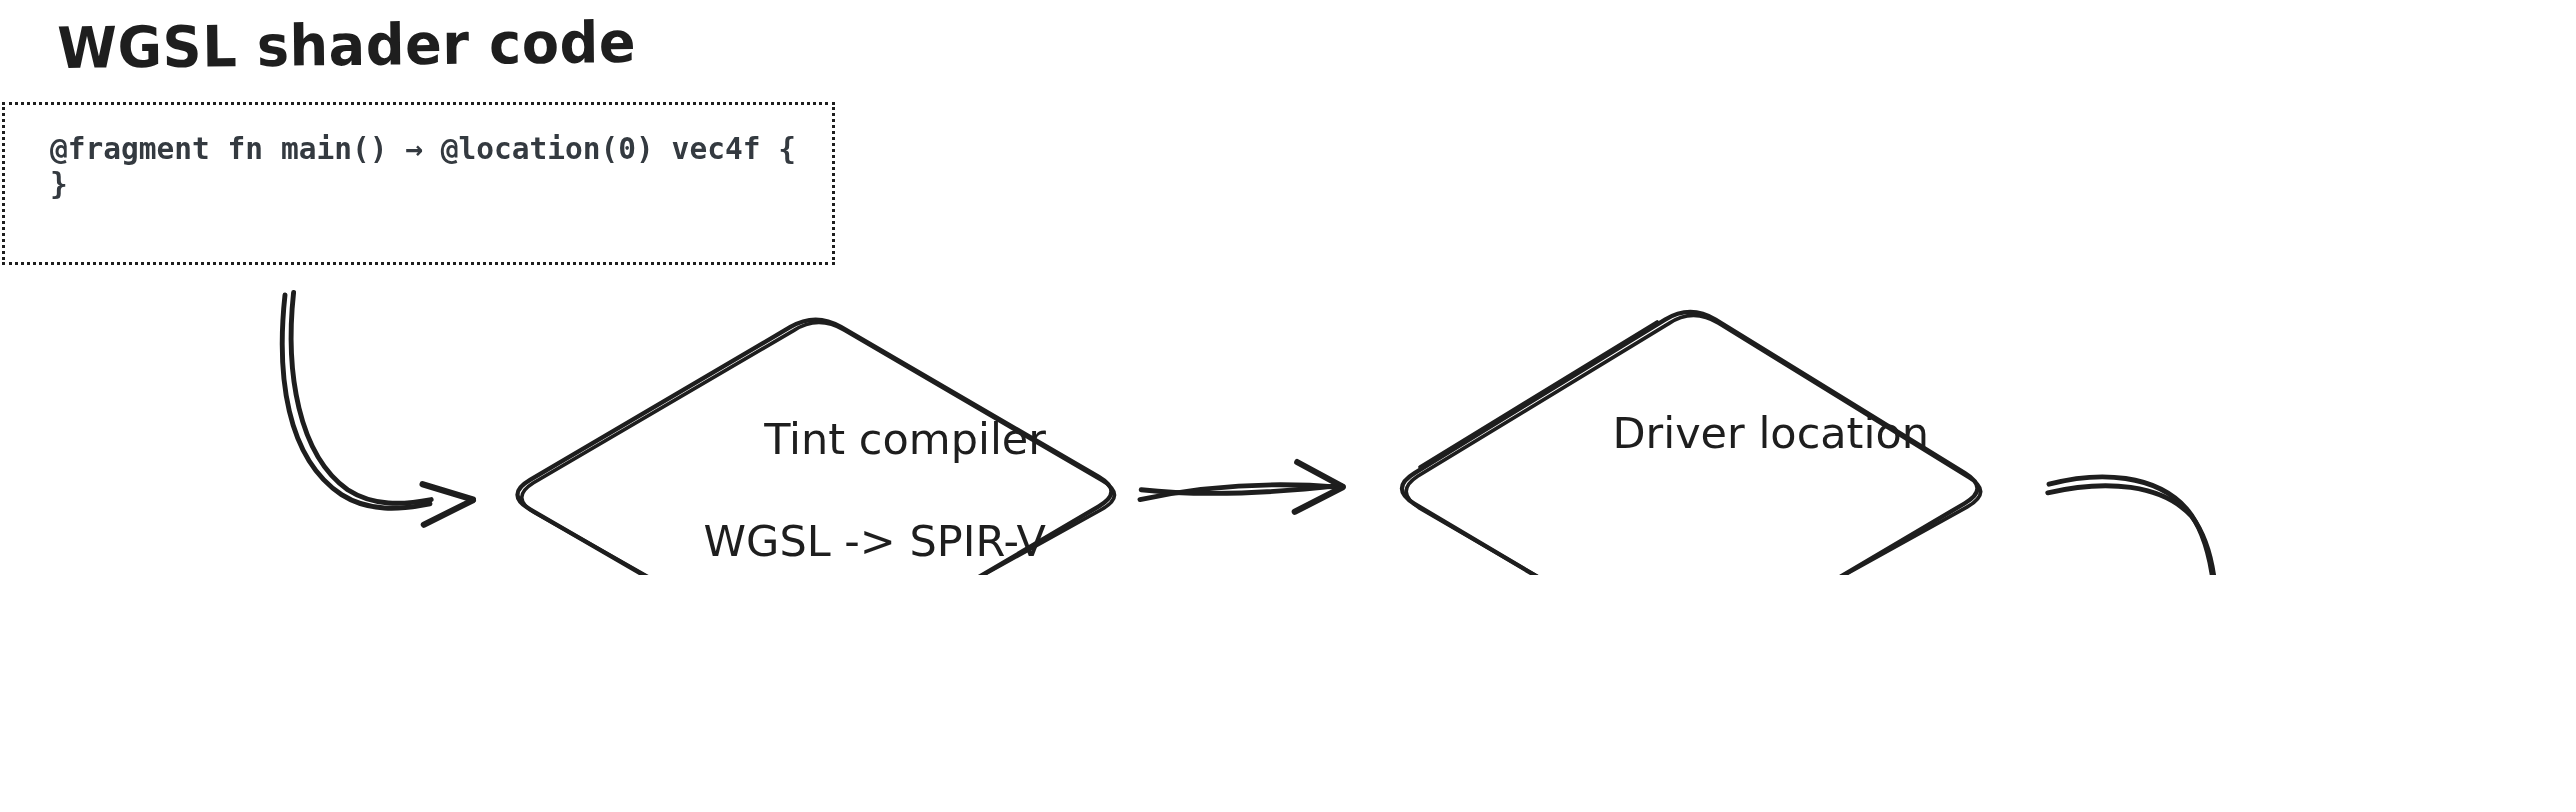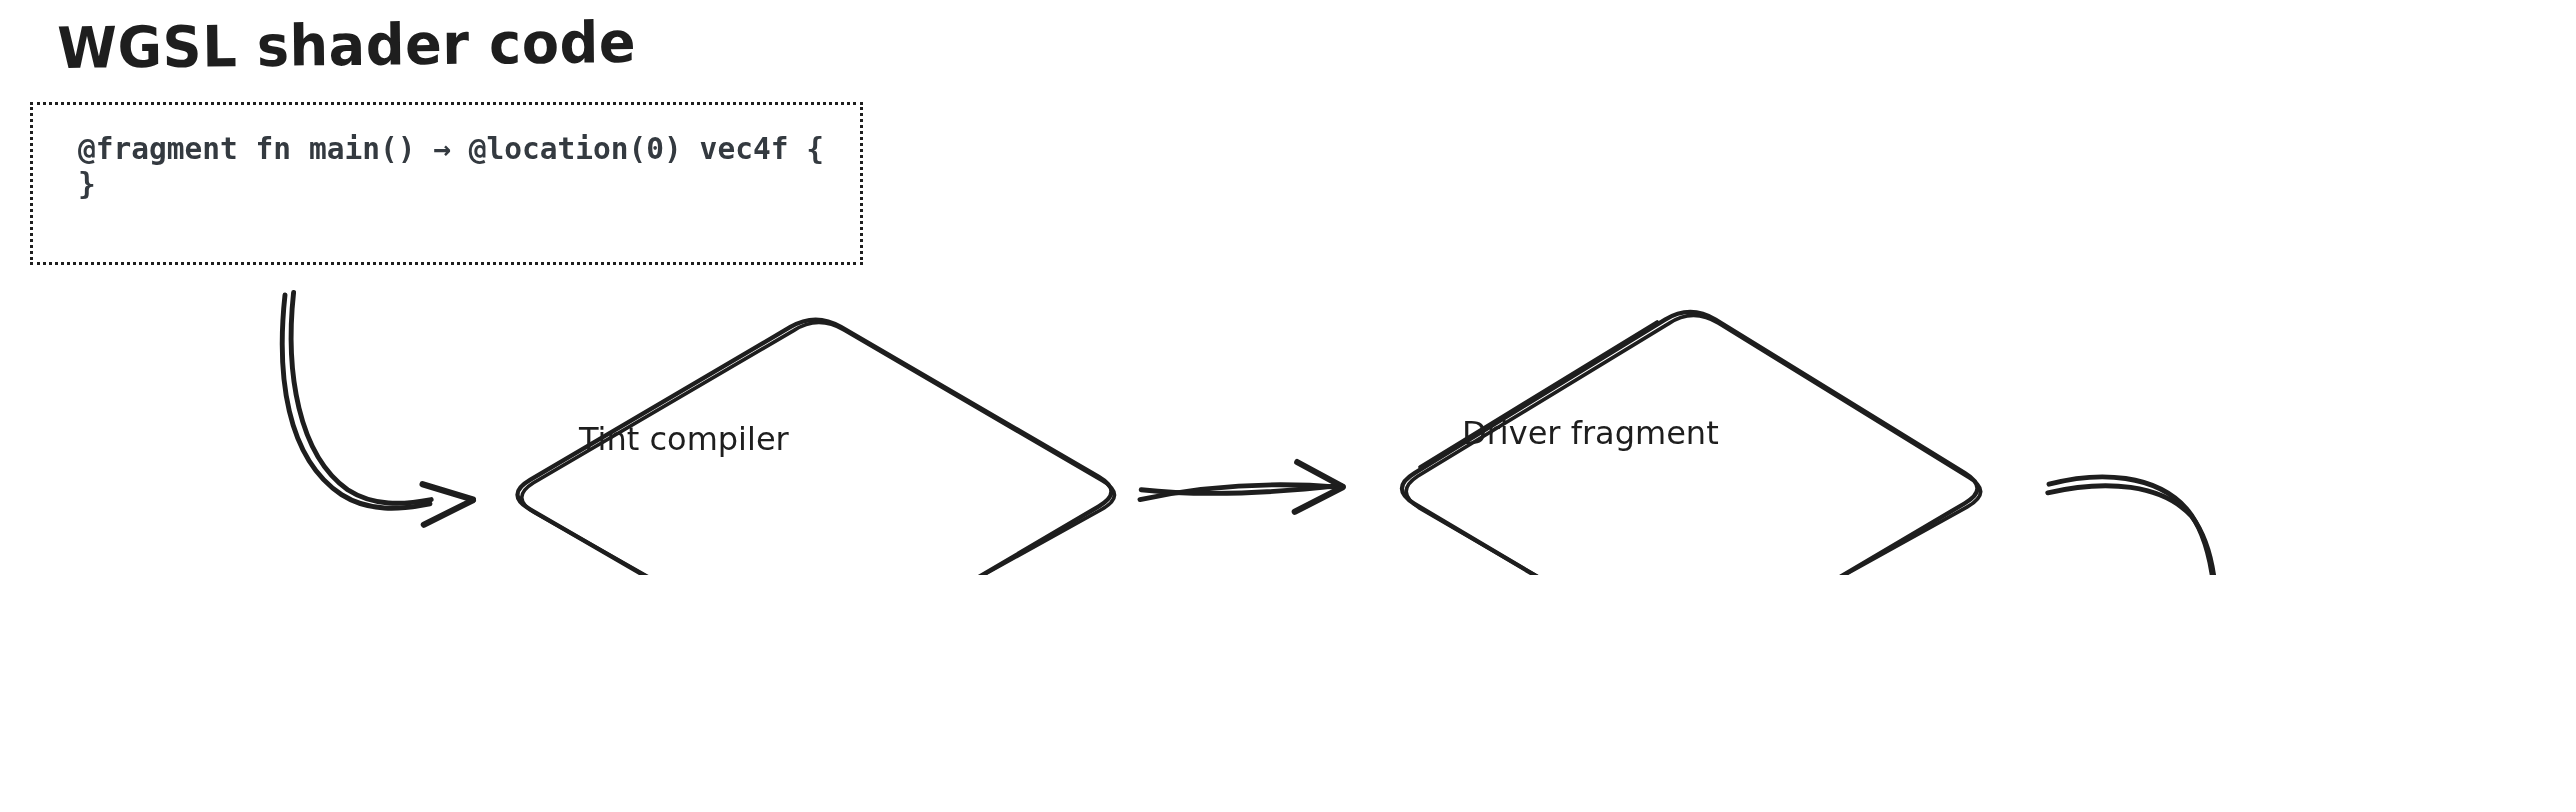--- a/index.html
+++ b/index.html
@@ -36,41 +36,41 @@
     font-size: 57px;
     font-weight: bold;
     letter-spacing: 0.6px;
     transform: rotate(-0.6deg) scaleX(0.95);
     transform-origin: left top;
     white-space: nowrap;
   }
 
   .code-box {
     position: absolute;
-    left: 30px; top: 102px;
+    left: 2px; top: 102px;
     width: 833px; height: 163px;
     box-sizing: border-box;
     border: 3.1px dotted var(--stroke);
     padding: 27px 12.3px 0 45px;
     background: transparent;
   }
   .code-line {
     font-family: "DejaVu Sans Mono", "Liberation Mono", monospace;
     font-size: 29.5px;
     line-height: 35px;
     font-weight: 600;
     white-space: pre;
     color: var(--code);
   }
 
   .node-label {
     position: absolute;
     width: 467px;
-    text-align: left;
-    font-size: 32px;
+    text-align: right;
+    font-size: 43px;
     line-height: 36px;
     white-space: nowrap;
     color: var(--stroke);
   }
   .tint-title   { left: 579px;  top: 421px; }
   .tint-sub     { left: 579px;  top: 523px; }
   .driver-title { left: 1462px; top: 415px; }
   .driver-sub   { left: 1462px; top: 515px; }
 
   .end-label {
@@ -126,19 +126,20 @@
   </svg>
 
   <div class="title hand">WGSL shader code</div>
 
   <div class="code-box">
     <div class="code-line">@fragment fn main() → @location(0) vec4f {</div>
     <div class="code-line">}</div>
   </div>
 
   <div class="node-label hand tint-title">Tint compiler</div>
+  <div class="node-label hand tint-sub">WGSL -&gt; SPIR-V</div>
 
-  <div class="node-label hand driver-title">Driver fragment</div>
+  <div class="node-label hand driver-title">Driver location</div>
 
   <div class="end-label hand">low-level GPU instructions</div>
 
 </div>
 
 
 </body></html>

